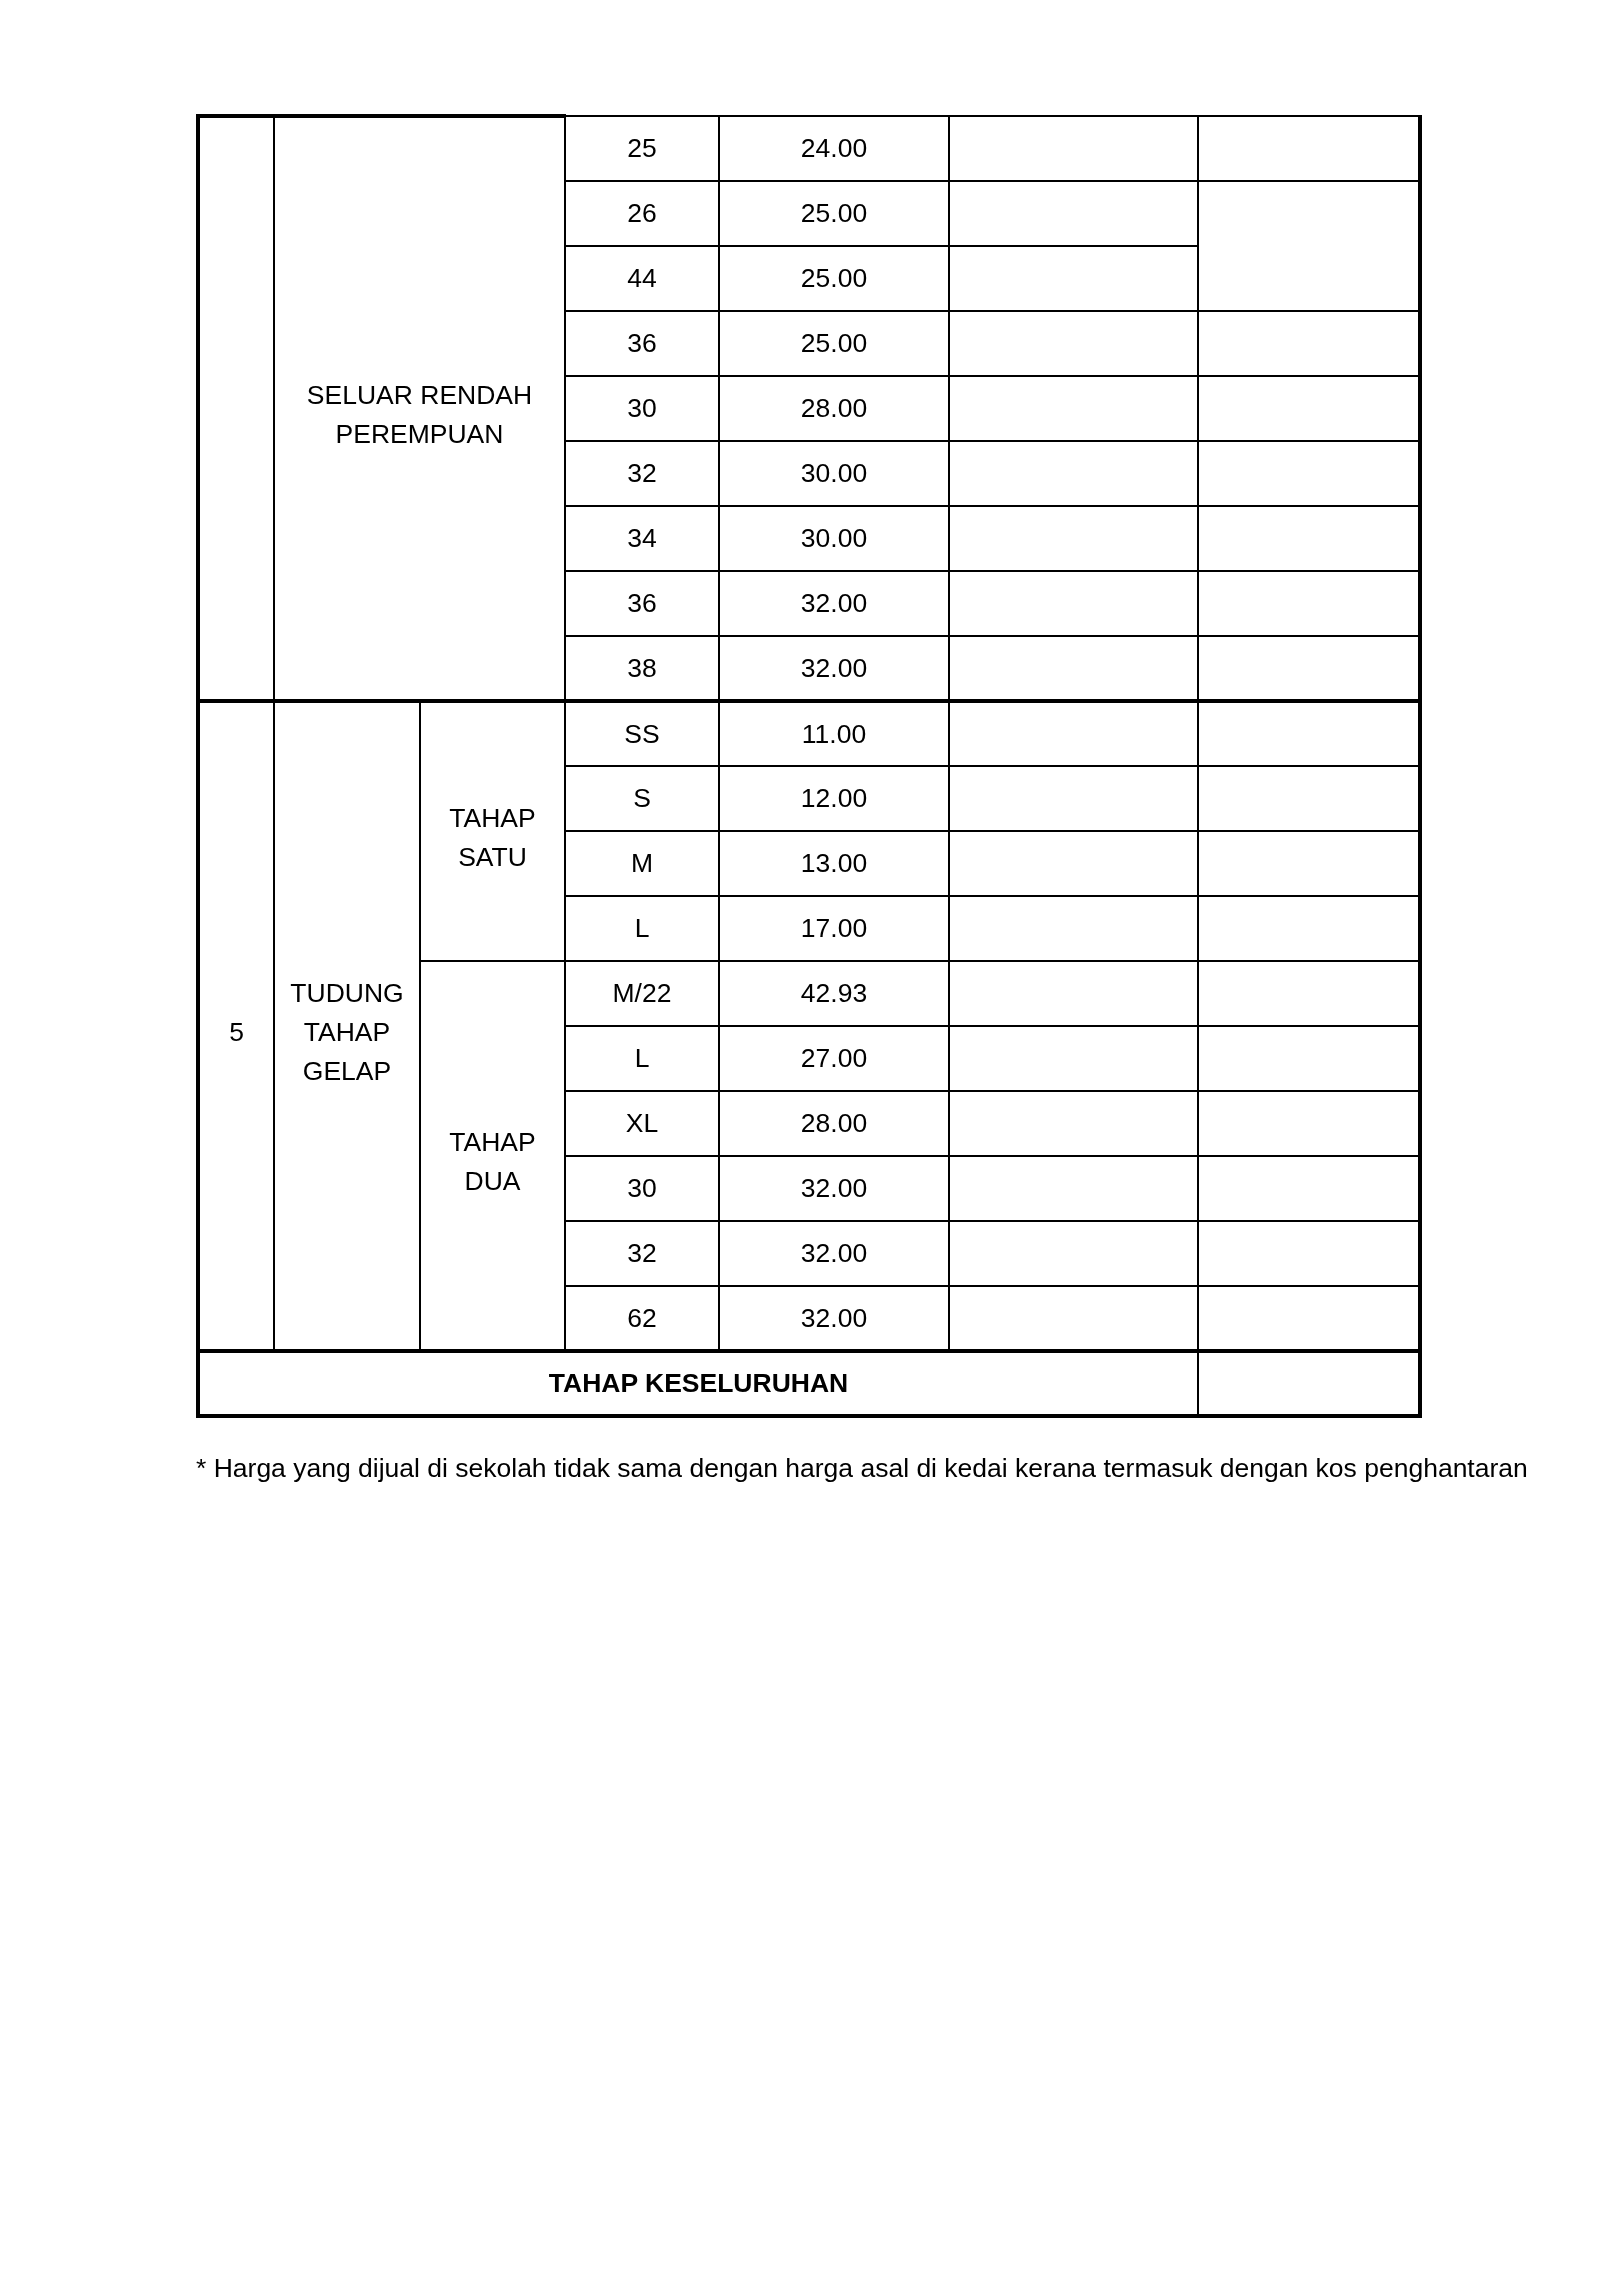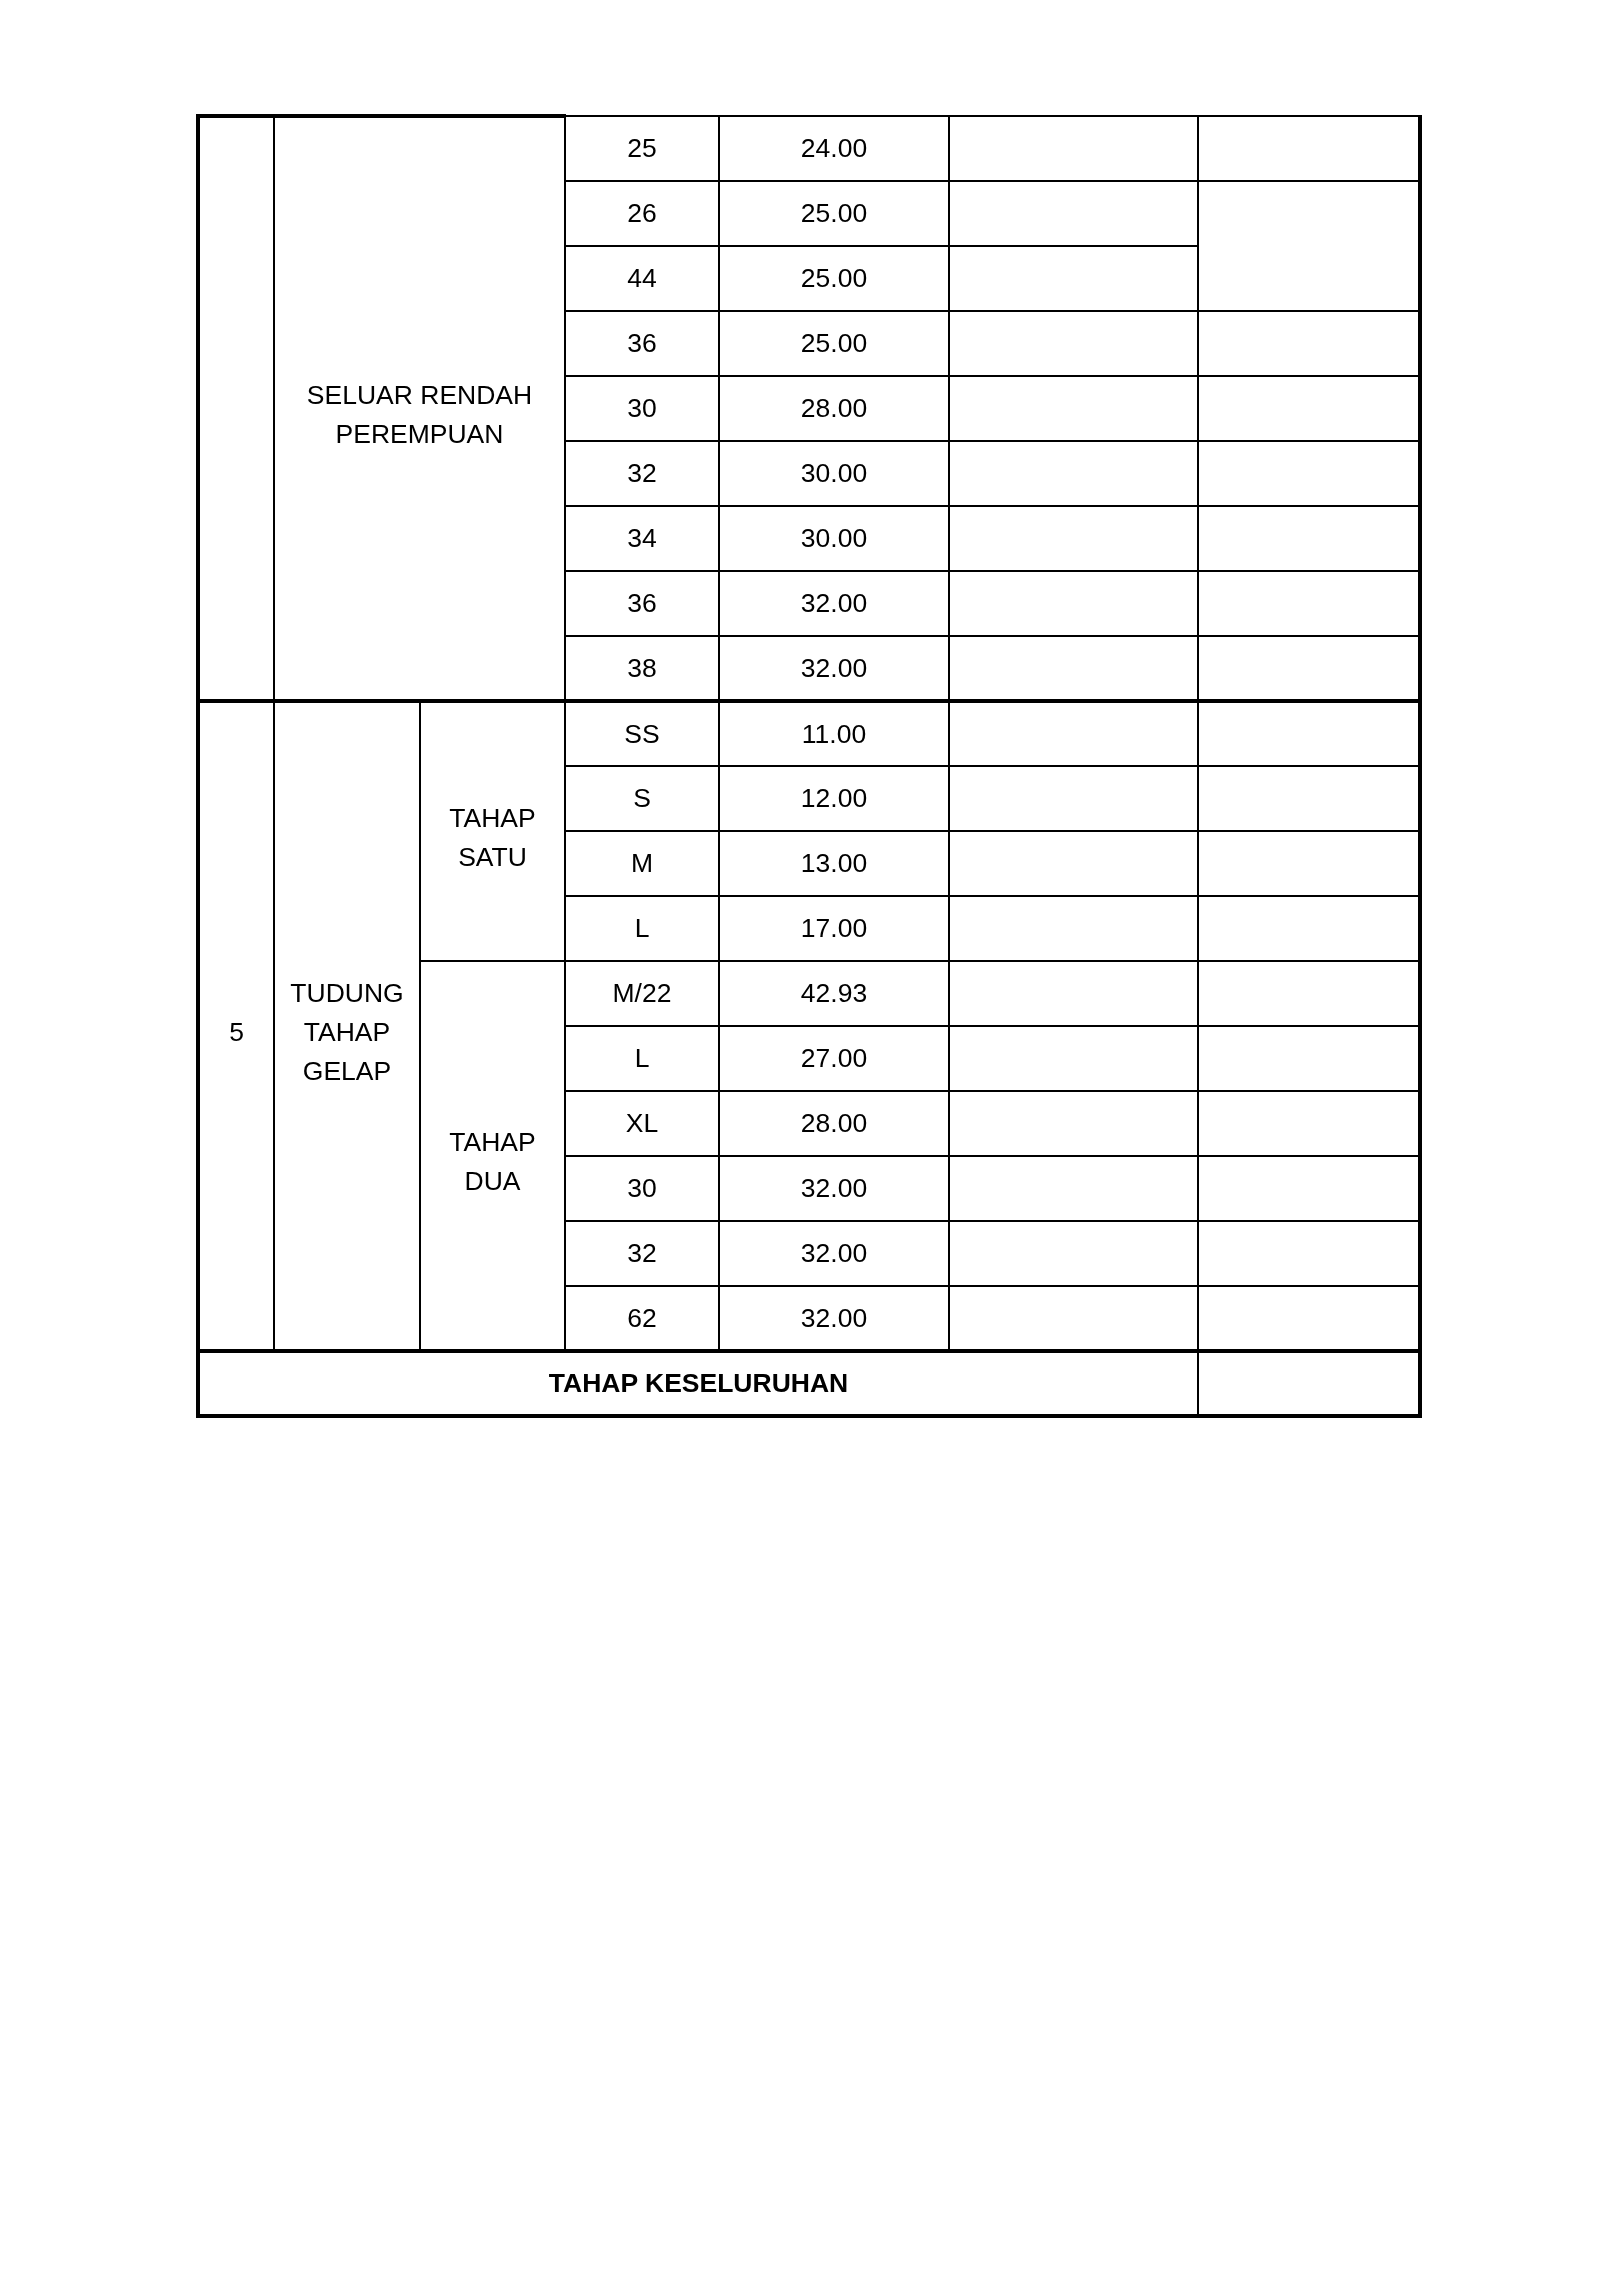--- a/index.html
+++ b/index.html
@@ -206,15 +206,16 @@
         <td class="br"></td>
       </tr>
 
       <tr class="total-row">
         <td class="total-label bl bt bb" colspan="6">TAHAP KESELURUHAN</td>
         <td class="bt bb br"></td>
       </tr>
     </tbody>
   </table>
 
+  <div class="footnote">* Harga yang dijual di sekolah tidak sama dengan harga asal di kedai kerana termasuk dengan kos penghantaran</div>
 
 </div>
 
 
 </body></html>

